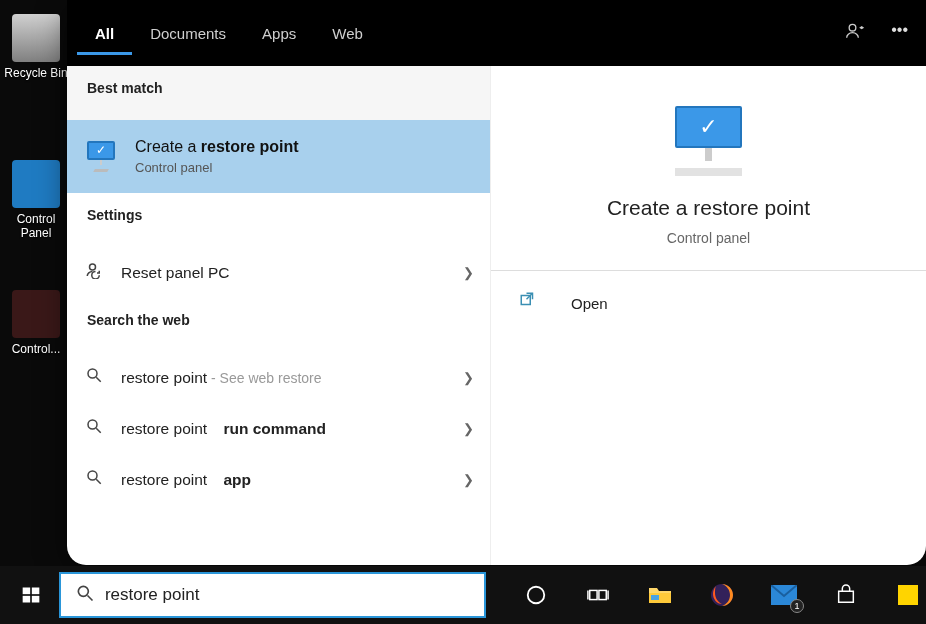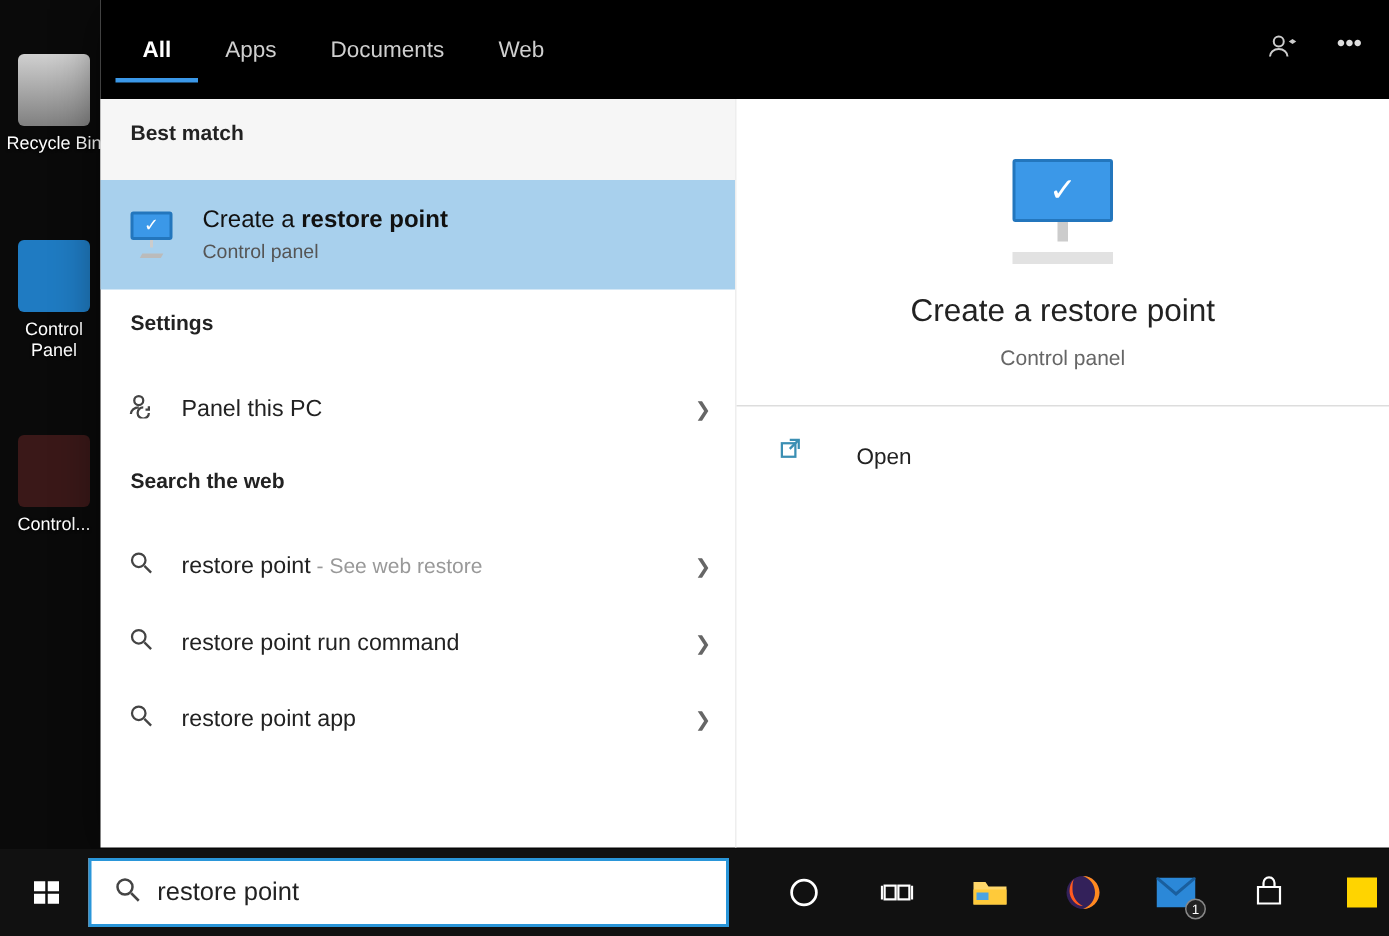--- a/index.html
+++ b/index.html
@@ -3,21 +3,21 @@
 <meta charset="utf-8">
 <style>
 * { margin: 0; padding: 0; box-sizing: border-box; font-family: "Segoe UI", Arial, sans-serif; }
 body { width: 926px; height: 624px; background: #000; overflow: hidden; position: relative; }
 
 .desktop { position: absolute; inset: 0; background: #0a0a0a; }
 .desktop-icon { position: absolute; width: 64px; text-align: center; color: #fff; font-size: 12px; }
 .desktop-icon .img { width: 48px; height: 48px; margin: 0 auto 4px; background: #555; border-radius: 4px; display: flex; align-items: center; justify-content: center; }
 .desktop-icon span { display: block; text-shadow: 0 1px 2px #000; }
 
-.search-pane { position: absolute; left: 67px; top: 0; width: 859px; height: 565px; background: #fff; box-shadow: 0 5px 30px rgba(0,0,0,0.5); display: flex; flex-direction: column; }
+.search-pane { position: absolute; left: 67px; top: 0; width: 859px; height: 565px; background: #fff; box-shadow: 0 5px 30px rgba(0,0,0,0.5); display: flex; flex-direction: column; border-radius: 19px; }
 .tabbar { height: 66px; background: #000; color: #cfcfcf; display: flex; align-items: center; padding: 0 10px; position: relative; }
 .tab { padding: 10px 18px; font-size: 15px; cursor: pointer; }
 .tab.active { color: #fff; border-bottom: 3px solid #3b98e8; font-weight: 600; padding-top: 13px; }
 .tab.more::after { content: "▾"; margin-left: 6px; font-size: 10px; }
 .tabbar-right { position: absolute; right: 0; display: flex; gap: 26px; padding-right: 18px; }
 .tabbar-right .iconbtn { color: #ddd; font-size: 16px; cursor: pointer; }
 
 .body { flex: 1; display: flex; }
 .leftcol { width: 424px; border-right: 1px solid #eee; }
 .rightcol { flex: 1; display: flex; flex-direction: column; align-items: center; }
@@ -27,21 +27,21 @@
 
 .best { display: flex; align-items: center; padding: 18px 16px; background: #a8d0ed; gap: 16px; cursor: pointer; }
 .best .thumb { width: 36px; height: 32px; position: relative; }
 .best .title { font-size: 16px; color: #111; }
 .best .title .bold { font-weight: 700; }
 .best .sub { font-size: 13px; color: #555; margin-top: 4px; }
 
 .row { display: flex; align-items: center; padding: 14px 16px; gap: 16px; cursor: pointer; position: relative; color: #222; }
 .row .ico { width: 22px; text-align: center; font-size: 17px; }
 .row .label { font-size: 15.5px; flex: 1; }
-.row .label .bold { font-weight: 400; }
+.row .label .bold { font-weight: 700; margin-left: 12px; }
 .row .label .dim { color: #999; font-size: 14px; }
 .row .chev { color: #666; font-size: 13px; }
 
 .hero { padding: 40px 20px 24px; text-align: center; width: 100%; }
 .hero-img { width: 84px; height: 70px; margin: 0 auto 20px; position: relative; }
 .hero-title { font-size: 21px; color: #222; }
 .hero-sub { font-size: 14px; color: #666; margin-top: 10px; }
 .divider { width: 100%; height: 1px; background: #ddd; }
 .action { display: flex; align-items: flex-end; gap: 34px; padding: 20px 28px; width: 100%; cursor: pointer; font-size: 15px; color: #222; }
 .action .aico { font-size: 15px; color: #32a374; }
@@ -62,43 +62,43 @@
 .monitor .base { position: absolute; left: 30%; bottom: 0; width: 40%; height: 10%; background: #bbb; transform: skewX(-30deg); }
 .monitor .kb { position: absolute; left: 10%; bottom: 0; width: 80%; height: 12%; background: #e2e2e2; }
 
 svg.sicon { width: 18px; height: 18px; stroke: #444; stroke-width: 2; fill: none; }
 svg.sicon.big { width: 20px; height: 20px; }
 </style>
 </head>
 <body>
 
 <div class="desktop">
-  <div class="desktop-icon" style="left:4px; top:36px;">
+  <div class="desktop-icon" style="left:4px; top:14px;">
     <div class="img" style="background:linear-gradient(#d0d0d0,#808080);"></div>
     <span>Recycle Bin</span>
   </div>
   <div class="desktop-icon" style="left:4px; top:160px;">
     <div class="img" style="background:#1f7bc2;"></div>
     <span>Control Panel</span>
   </div>
   <div class="desktop-icon" style="left:4px; top:290px;">
     <div class="img" style="background:#3a1818;"></div>
     <span>Control...</span>
   </div>
   <div class="desktop-icon" style="left:19px; top:420px;margin-left:42px;">
     <div class="img" style="background:#d39a2a;"></div>
     <span>Shortcuts</span>
   </div>
 </div>
 
 <div class="search-pane">
   <div class="tabbar">
     <div class="tab active">All</div>
+    <div class="tab">Documents</div>
     <div class="tab">Apps</div>
-    <div class="tab">Documents</div>
     <div class="tab">Web</div>
     <div class="tabbar-right">
       <div class="iconbtn">
         <svg width="20" height="20" viewBox="0 0 24 24" fill="none" stroke="#ccc" stroke-width="1.6">
             <circle cx="9" cy="8" r="4"></circle>
             <path d="M2 20c0-3.3 3-6 7-6s7 2.7 7 6"></path>
             <path d="M17 8l3-2 3 2-3 2z" fill="#ccc" stroke="none"></path>
           </svg>
       </div>
       <div class="iconbtn">•••</div>
@@ -126,21 +126,21 @@
       <div class="sect-header plain">Settings</div>
       <div class="row">
         <div class="ico">
           <svg class="sicon" viewBox="0 0 24 24">
               <circle cx="10" cy="8" r="4"></circle>
               <path d="M3 20c0-3 3-6 7-6"></path>
               <path d="M14 14a5 5 0 1 0 5 5"></path>
               <path d="M19 13v3h-3"></path>
             </svg>
         </div>
-        <div class="label">Panel this PC</div>
+        <div class="label">Reset panel PC</div>
         <div class="chev">❯</div>
       </div>
 
       <div class="sect-header plain">Search the web</div>
 
       <div class="row">
         <div class="ico">
           <svg class="sicon" viewBox="0 0 24 24">
               <circle cx="10" cy="10" r="6"></circle>
               <line x1="15" y1="15" x2="21" y2="21"></line>

